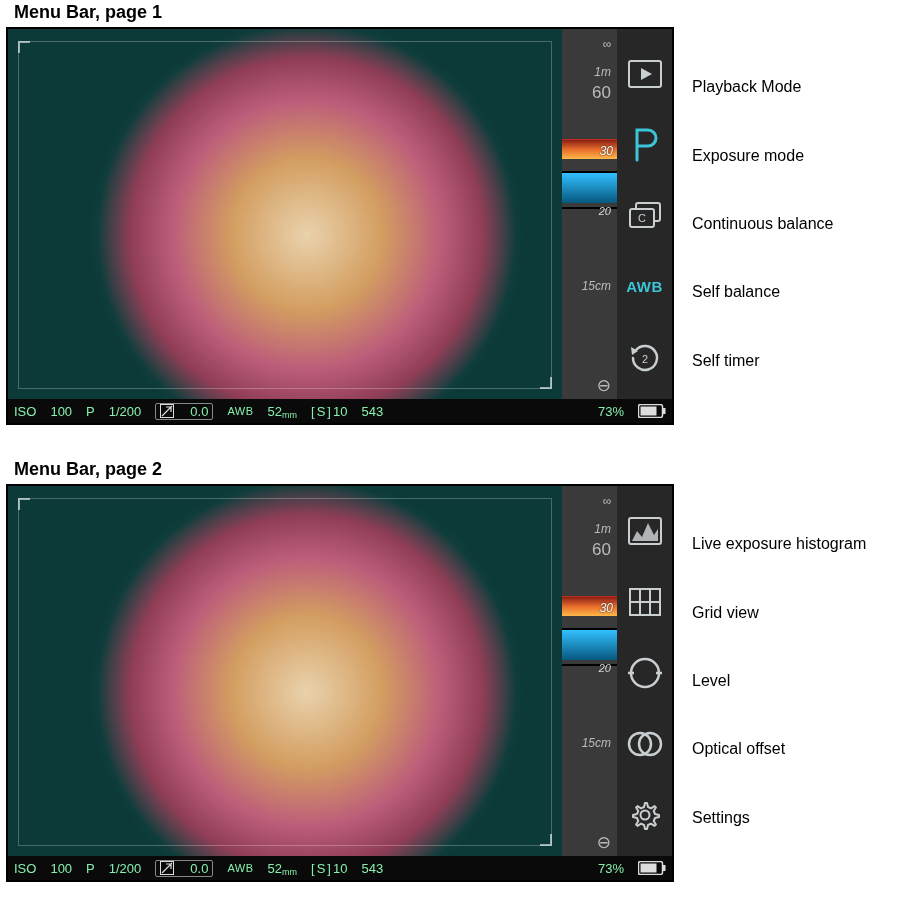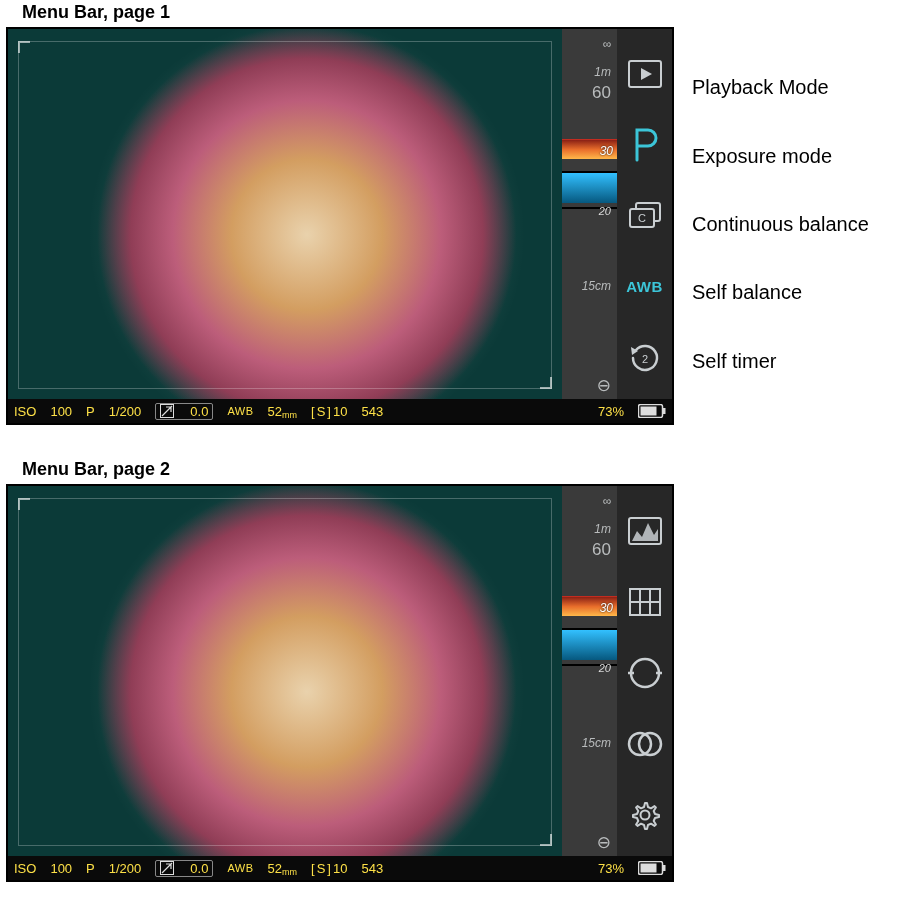--- a/index.html
+++ b/index.html
@@ -22,21 +22,21 @@
     margin: 0;
     background: #fff;
     font-family: Arial, Helvetica, sans-serif;
     color: var(--text);
     width: 899px;
     padding: 0 6px 30px 6px;
   }
   .section-title {
     font-weight: bold;
     font-size: 18px;
-    margin: 2px 0 4px 16px;
+    margin: 2px 0 4px 8px;
   }
   .figure-row {
     display: flex;
     align-items: flex-start;
     gap: 18px;
     margin-bottom: 34px;
   }
   .camera-screen {
     position: relative;
     width: 668px;
@@ -116,21 +116,21 @@
   }
   .menu-btn.cyan { color: var(--cyan); }
   .menu-btn svg { display:block; }
 
   
   .status {
     position: absolute;
     left: 0; right: 0; bottom: 0;
     height: 24px;
     background: var(--status-bg);
-    color: #fde047;
+    color: #86efac;
     font-size: 13px;
     display: flex;
     align-items: center;
     padding: 0 6px;
     gap: 14px;
     font-family: Arial, Helvetica, sans-serif;
   }
   .status .grow { flex: 1; }
   .status .mm { font-size: 13px; }
   .status .mm sub { font-size: 9px; vertical-align: baseline; position: relative; top: 2px; margin-top: 40px;}
@@ -149,21 +149,21 @@
   }
   .battery svg { display:block; }
 
   
   .label-col {
     display: flex;
     flex-direction: column;
     justify-content: space-around;
     height: 398px;
     padding: 26px 0 30px 0;
-    font-size: 20px;
+    font-size: 16px;
     color: #000;
   }
   .label-col div { line-height: 1; }
 
 </style>
 </head>
 <body>
 
 <div class="section-title">Menu Bar, page 1</div>
 
@@ -344,13 +344,20 @@
       <span class="battery">
         <svg width="28" height="14" viewBox="0 0 28 14">
           <rect x="0.5" y="0.5" width="24" height="13" rx="2" fill="none" stroke="#ddd" stroke-width="1.5"></rect>
           <rect x="25" y="4" width="2.5" height="6" fill="#ddd"></rect>
           <rect x="2.5" y="2.5" width="16" height="9" fill="#ddd"></rect>
         </svg>
       </span>
     </div>
   </div>
 
+  <div class="label-col">
+    <div>Live exposure histogram</div>
+    <div>Grid view</div>
+    <div>Level</div>
+    <div>Optical offset</div>
+    <div>Settings</div>
+  </div>
 </div>
 
 </body></html>

